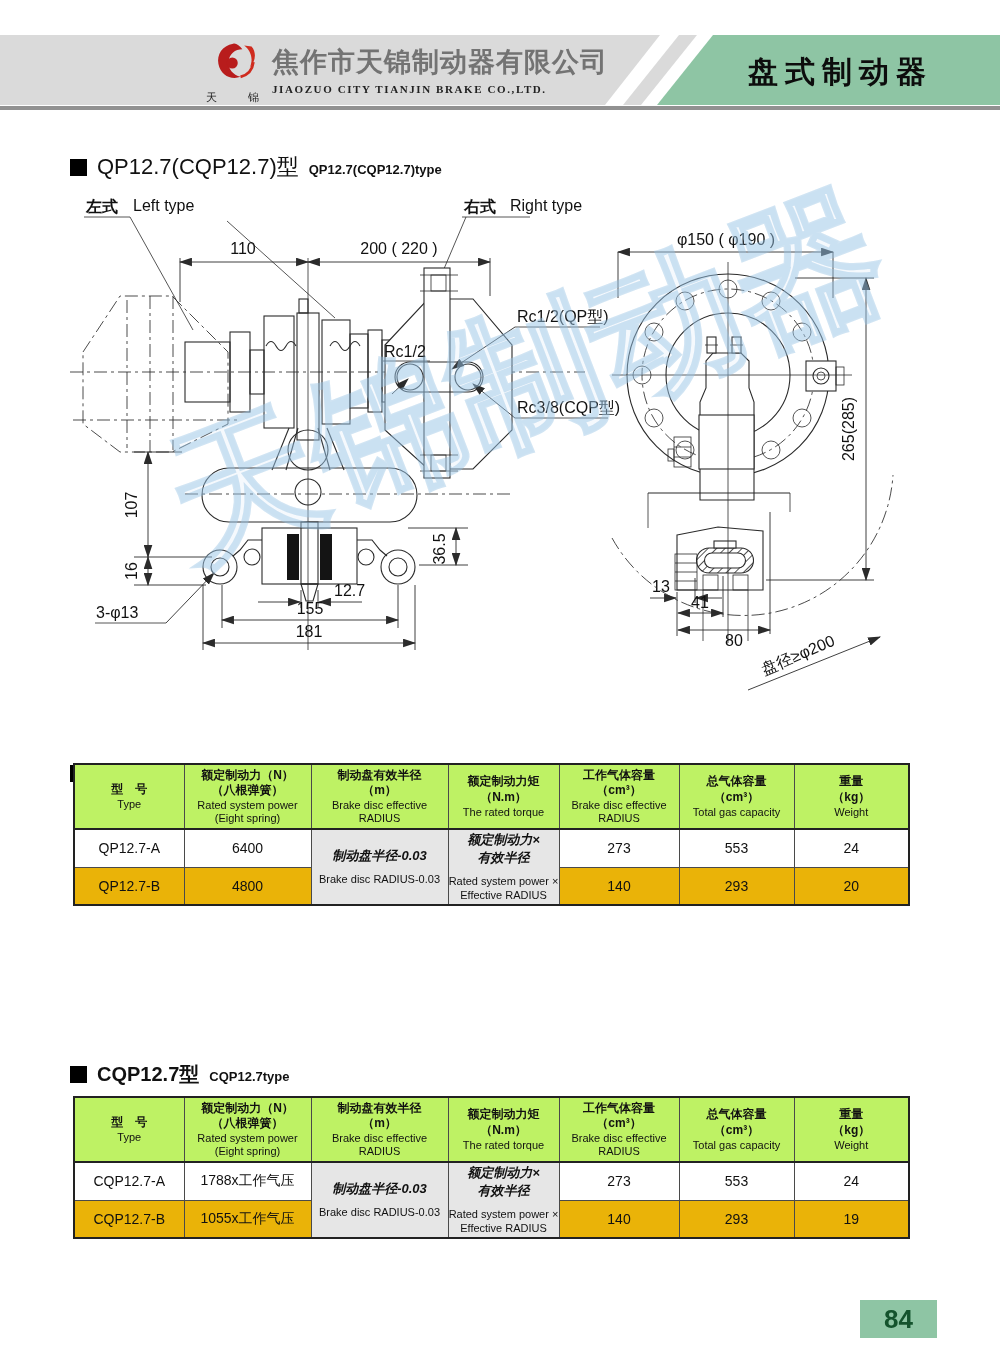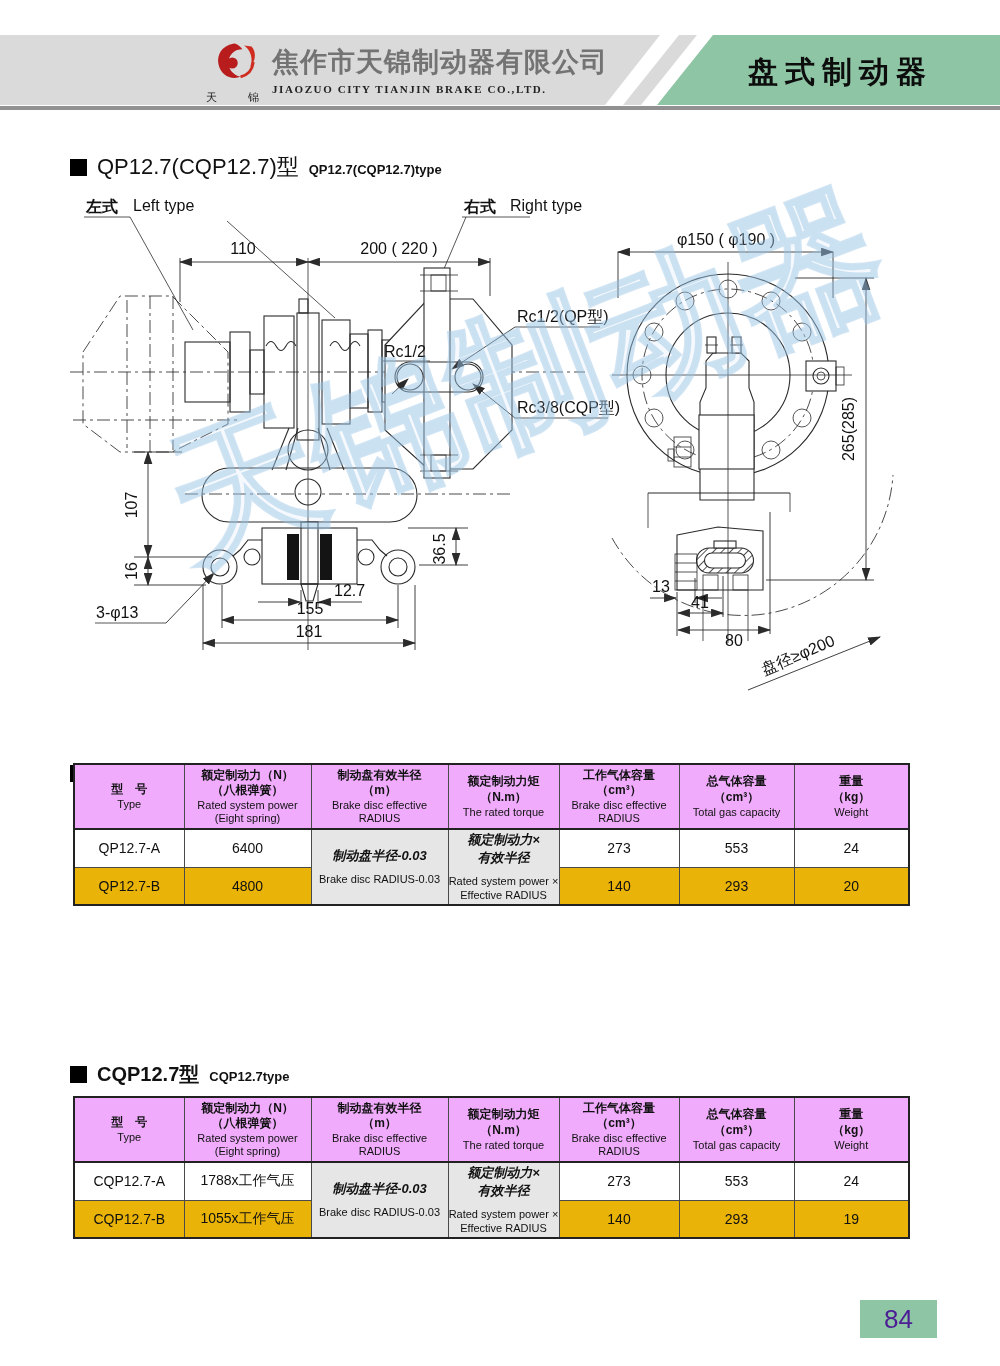--- a/index.html
+++ b/index.html
@@ -55,34 +55,34 @@
               transform:rotate(-21deg); transform-origin:left top;
               color:rgba(160,200,232,0.10); -webkit-text-stroke:2.5px rgba(150,195,228,0.45);
               pointer-events:none; white-space:nowrap; z-index:5;}
 
   
   .spec {position:absolute; left:73px; width:835px; border-collapse:collapse; table-layout:fixed;
          border:2px solid #222;}
   .spec th, .spec td {border:1px solid #4a4a4a; padding:0; text-align:center; vertical-align:middle;}
   .spec thead tr {height:65px;}
   .spec tbody tr {height:38px;padding-left:22px;}
-  .spec thead th {background:#f0abfc; border-bottom:2px solid #222; font-weight:normal;}
+  .spec thead th {background:#bef264; border-bottom:2px solid #222; font-weight:normal;}
   .hd-cn {font-size:12px; font-weight:bold; line-height:1.3;}
   .hd-en {font-size:11px; line-height:1.2;}
   .spec td {font-size:14px;}
   .row-b td {background:#eab308;}
   td.cell-merged {background:#e6e6e6;}
   .mg-cn {font-size:13px; font-weight:bold; line-height:1.35;font-style:italic;}
   .mg-gap {height:9px;}
   .mg-en {font-size:11px; line-height:1.25;}
   .spec-1 {top:763px;}
   .spec-2 {top:1096px;}
 
   .page-num {position:absolute; left:860px; top:1300px; width:77px; height:38px; background:#8ec5a4;
-             color:#4c1d95; font-size:26px; font-weight:normal; text-align:center; line-height:38px;}
+             color:#14532d; font-size:26px; font-weight:bold; text-align:center; line-height:38px;}
 </style>
 </head>
 <body>
 
 <div class="page">
 
   <div class="band-gray"></div>
   <div class="band-sliver"></div>
   <div class="band-green"></div>
   <div class="band-rule"></div>

